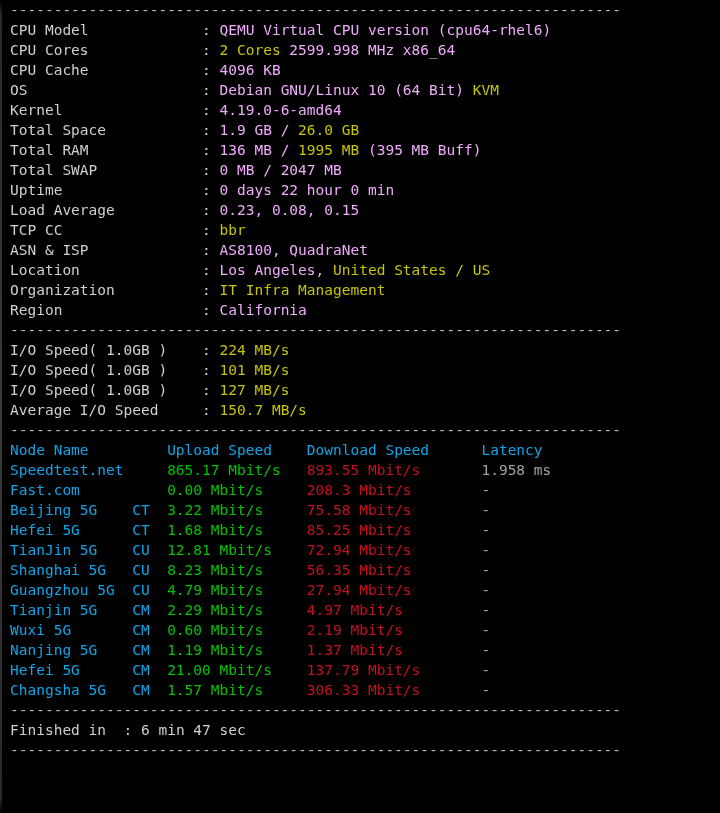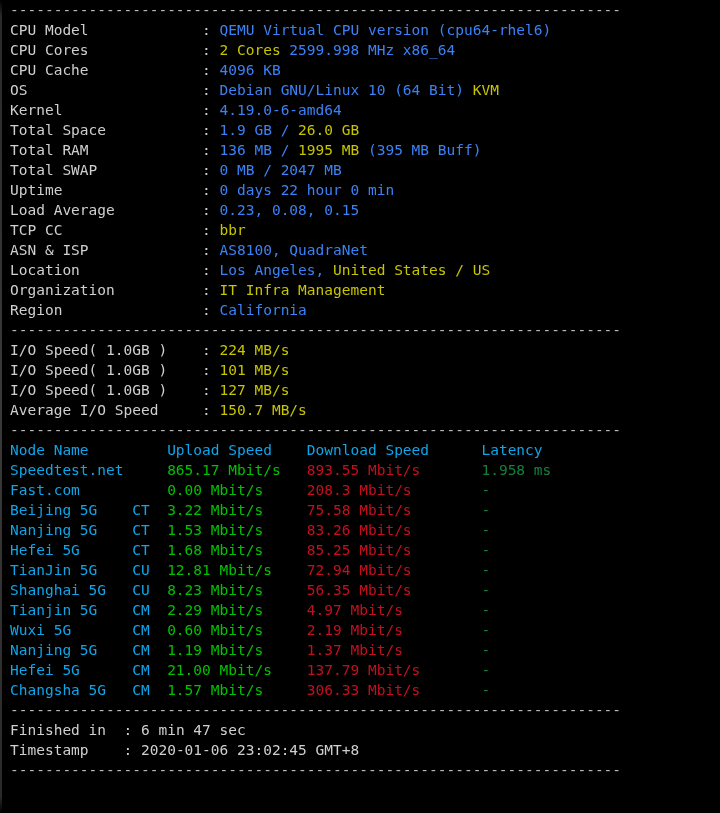--- a/index.html
+++ b/index.html
@@ -49,32 +49,32 @@
   .rule {
     color: #b9b9b9;
     white-space: pre;
     height: 20px;
     line-height: 20px;
     overflow: hidden;
   }
 
   
   .c-white  { color: #cfcfcf; }
-  .c-cyan   { color: #3b82f6; }
+  .c-cyan   { color: #f0abfc; }
   .c-yellow { color: #c7c400; }
 
   .label   { color: #cfcfcf; }
   .colon   { color: #cfcfcf; }
 
   
   .thead { color: #0ea5e9; }
   .node  { color: #0ea5e9; }
   .up    { color: #00c200; }
   .down  { color: #c50f1f; }
-  .lat   { color: #15803d; }
+  .lat   { color: #a3a3a3; }
 </style>
 </head>
 <body>
 
 <div id="terminal">
   <div class="screen">
 
     <div class="rule">----------------------------------------------------------------------</div>
 
     <div id="system-info">
@@ -104,34 +104,33 @@
         <div class="line"><span class="label">Average I/O Speed     </span><span class="colon">: </span><span class="c-yellow">150.7 MB/s</span></div>
       </div>
 
     <div class="rule">----------------------------------------------------------------------</div>
 
     <div id="speedtest">
         <div class="line"><span class="thead">Node Name         </span><span class="thead">Upload Speed    </span><span class="thead">Download Speed      </span><span class="thead">Latency</span></div>
         <div class="line"><span class="node">Speedtest.net </span><span class="node">    </span><span class="up">865.17 Mbit/s   </span><span class="down">893.55 Mbit/s       </span><span class="lat">1.958 ms</span></div>
         <div class="line"><span class="node">Fast.com      </span><span class="node">    </span><span class="up">0.00 Mbit/s     </span><span class="down">208.3 Mbit/s        </span><span class="lat">-</span></div>
         <div class="line"><span class="node">Beijing 5G    </span><span class="node">CT  </span><span class="up">3.22 Mbit/s     </span><span class="down">75.58 Mbit/s        </span><span class="lat">-</span></div>
-        <div class="line"><span class="node">Nanjing 5G    </span><span class="node">CT  </span><span class="up">1.53 Mbit/s     </span><span class="down">83.26 Mbit/s        </span><span class="lat">-</span></div>
         <div class="line"><span class="node">Hefei 5G      </span><span class="node">CT  </span><span class="up">1.68 Mbit/s     </span><span class="down">85.25 Mbit/s        </span><span class="lat">-</span></div>
         <div class="line"><span class="node">TianJin 5G    </span><span class="node">CU  </span><span class="up">12.81 Mbit/s    </span><span class="down">72.94 Mbit/s        </span><span class="lat">-</span></div>
         <div class="line"><span class="node">Shanghai 5G   </span><span class="node">CU  </span><span class="up">8.23 Mbit/s     </span><span class="down">56.35 Mbit/s        </span><span class="lat">-</span></div>
+        <div class="line"><span class="node">Guangzhou 5G  </span><span class="node">CU  </span><span class="up">4.79 Mbit/s     </span><span class="down">27.94 Mbit/s        </span><span class="lat">-</span></div>
         <div class="line"><span class="node">Tianjin 5G    </span><span class="node">CM  </span><span class="up">2.29 Mbit/s     </span><span class="down">4.97 Mbit/s         </span><span class="lat">-</span></div>
         <div class="line"><span class="node">Wuxi 5G       </span><span class="node">CM  </span><span class="up">0.60 Mbit/s     </span><span class="down">2.19 Mbit/s         </span><span class="lat">-</span></div>
         <div class="line"><span class="node">Nanjing 5G    </span><span class="node">CM  </span><span class="up">1.19 Mbit/s     </span><span class="down">1.37 Mbit/s         </span><span class="lat">-</span></div>
         <div class="line"><span class="node">Hefei 5G      </span><span class="node">CM  </span><span class="up">21.00 Mbit/s    </span><span class="down">137.79 Mbit/s       </span><span class="lat">-</span></div>
         <div class="line"><span class="node">Changsha 5G   </span><span class="node">CM  </span><span class="up">1.57 Mbit/s     </span><span class="down">306.33 Mbit/s       </span><span class="lat">-</span></div>
       </div>
 
     <div class="rule">----------------------------------------------------------------------</div>
 
     <div id="summary">
         <div class="line"><span class="label">Finished in  </span><span class="colon">: </span><span class="c-white">6 min 47 sec</span></div>
-        <div class="line"><span class="label">Timestamp    </span><span class="colon">: </span><span class="c-white">2020-01-06 23:02:45 GMT+8</span></div>
       </div>
 
     <div class="rule">----------------------------------------------------------------------</div>
 
   </div>
 </div>
 
 </body></html>

